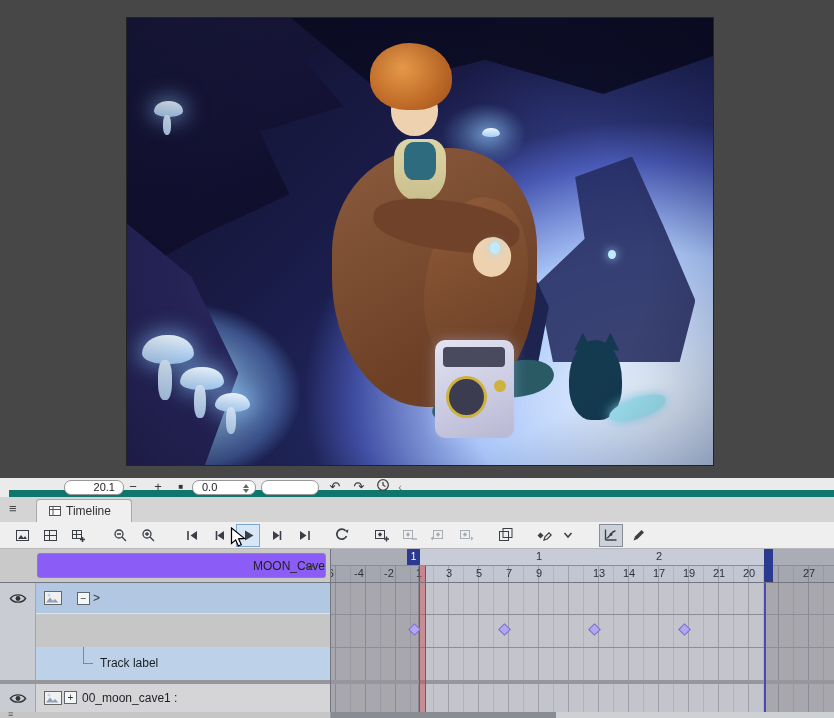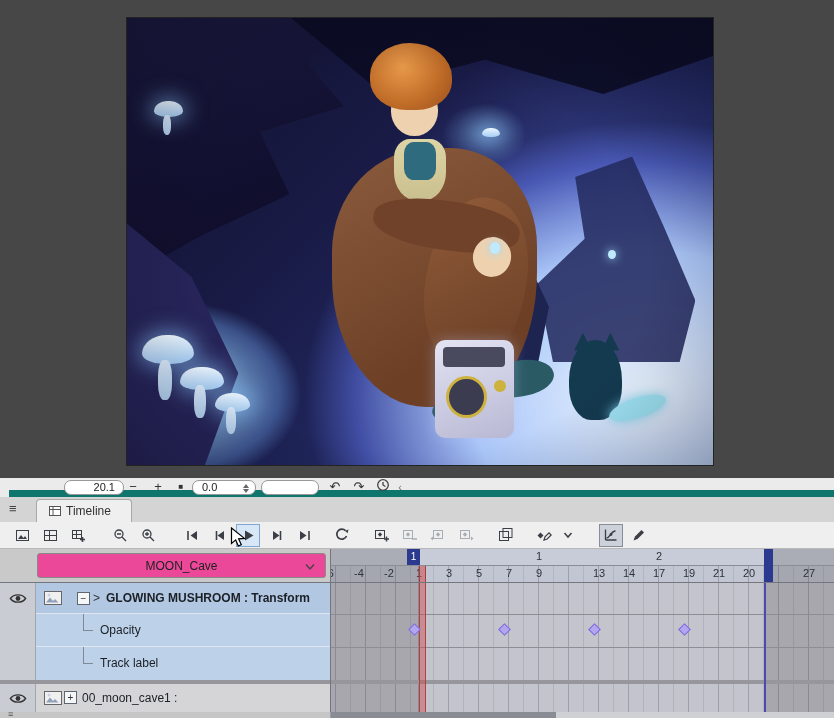--- a/index.html
+++ b/index.html
@@ -90,22 +90,22 @@
   .tbtn{width:24px;height:23px;display:flex;align-items:center;justify-content:center;border:1px solid transparent;
     background:transparent;color:#3b3f45;flex:0 0 auto}
   .tbtn.dis{color:#a8adb3}
   .tbtn.play-hover{background:#d7e7f7;border-color:#7fa7cf}
   .tbtn.pressed{background:#cdd2da;border-color:#878c96}
   .tbtn.narrow{width:15px}
   .ml14{margin-left:14px}.ml16{margin-left:16px}.ml10{margin-left:10px}.ml12{margin-left:12px}.ml20{margin-left:20px}
 
   
   .tl-header-left{position:absolute;left:0;top:549px;width:331px;height:34px;background:#c9c9c9;border-bottom:1px solid #73767e}
-  .clip-dd{position:absolute;left:37px;top:4px;width:289px;height:25px;background:#ec4899;border:1px solid #8a8a8a;border-radius:3px;
-    display:flex;align-items:center;justify-content:center;font-size:12px;color:#222}
+  .clip-dd{position:absolute;left:37px;top:4px;width:289px;height:25px;background:#8b5cf6;border:1px solid #8a8a8a;border-radius:3px;
+    display:flex;align-items:center;justify-content:flex-end;font-size:12px;color:#222}
   .clip-dd svg{position:absolute;right:9px;top:7px}
 
   .ruler{position:absolute;left:331px;top:549px;width:503px;height:34px;overflow:hidden;border-bottom:1px solid #73767e}
   .ruler-sec{position:absolute;left:0;top:0;width:100%;height:17px;background:#aaadb5;border-bottom:1px solid #8a8d95}
   .ruler-frames{position:absolute;left:0;top:17px;width:100%;height:17px;background:#a4a7af}
   .clipshade-sec{position:absolute;left:88px;top:0;width:345px;height:100%;background:#c8ccd8}
   .clipshade-fr{position:absolute;left:88px;top:0;width:345px;height:100%;background:#c2c6d2}
   .gridlines{position:absolute;left:0;top:0;right:0;bottom:0;
     background-image:repeating-linear-gradient(90deg,rgba(70,70,95,.14) 0 1px,transparent 1px 15px),
                      repeating-linear-gradient(90deg,rgba(70,70,95,.18) 0 1px,transparent 1px 30px);
@@ -422,27 +422,22 @@
     </div>
 
     <div class="nrow nrow1">
       <svg class="thumb" style="top:8px" width="18" height="14" viewBox="0 0 18 14">
         <rect x="0.5" y="0.5" width="17" height="13" fill="#f0f0f0" stroke="#666"></rect>
         <path d="M2 11.5l4-5 3 3.5 2-2 3.5 3.5z" fill="#8fa0b8"></path>
         <circle cx="5" cy="4" r="1.5" fill="#c8d2e0"></circle>
         </svg>
       <span class="expbox" style="left:41px;top:9px">−</span>
       <span class="fchev">&gt;</span>
-      <span class="nlbl" style="left:70px;top:8px;font-weight:bold">GLOWING MUSHROOM : Transform</span>
-    </div>
-
-    <div class="nrow nrow2">
-      <span class="tree"></span>
-      <span class="nlbl" style="left:64px;top:9px">Opacity</span>
-    </div>
+    </div>
+
 
     <div class="nrow nrow3">
       <span class="tree"></span>
       <span class="nlbl" style="left:64px;top:9px">Track label</span>
     </div>
 
     <div class="gaprow"></div>
 
     <div class="nrow nrow4">
       <svg class="thumb" style="top:7px" width="18" height="14" viewBox="0 0 18 14">

